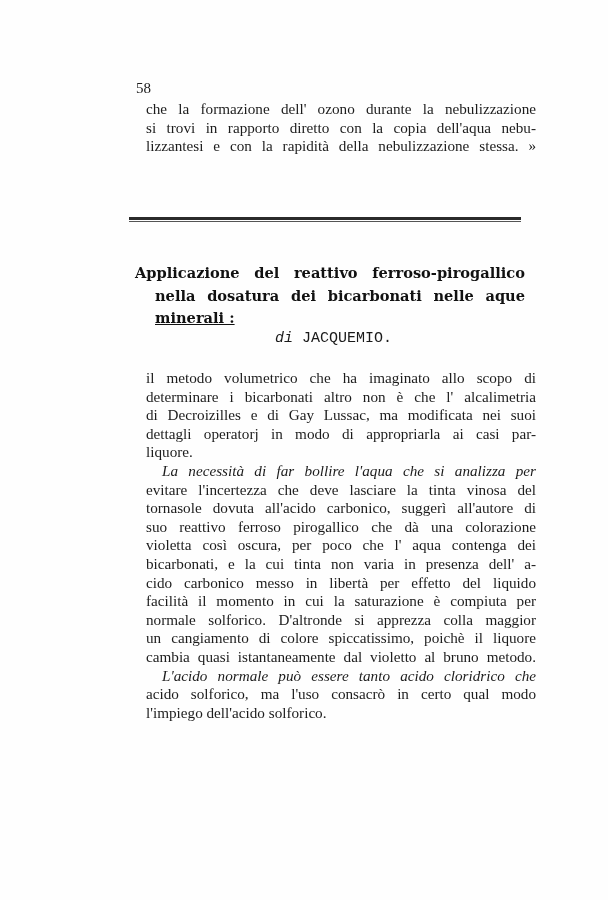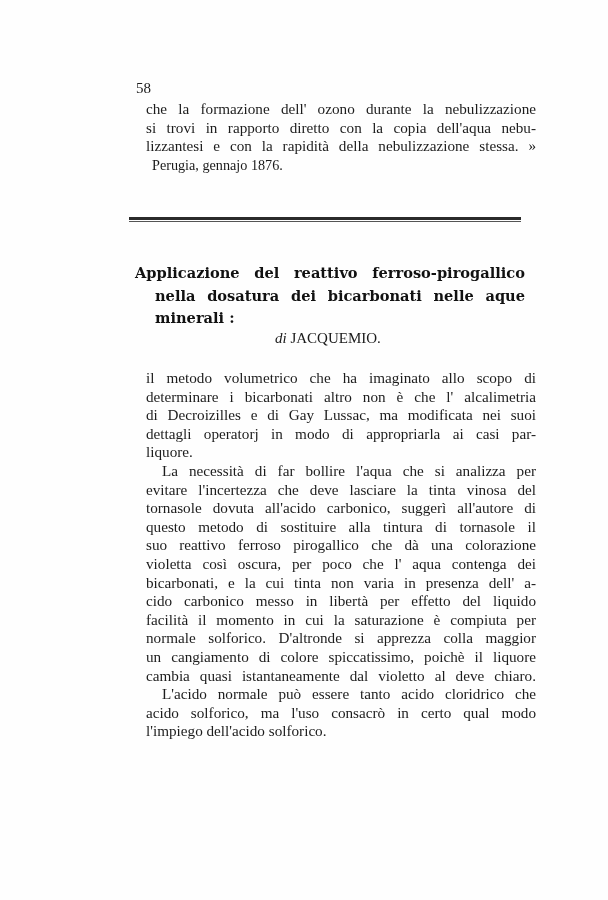--- a/index.html
+++ b/index.html
@@ -40,21 +40,21 @@
     }
     .line {
       display: block;
       white-space: nowrap;
       text-align: justify;
       text-align-last: justify;
       height: 18.6px;
     }
     .line.last { text-align-last: left; }
     .line.indent { padding-left: 24px; }
-    .line.indent-sm { padding-left: 16px; }
+    .line.indent-sm { padding-left: 16px; font-style: italic; }
     .top-block { top: 100px; }
     .signoff {
       position: absolute;
       left: 152px;
       top: 157px;
       font-family: "Liberation Serif", serif;
       font-size: 14.2px;
     }
     .rule {
       position: absolute;
@@ -72,45 +72,44 @@
       top: 262px;
       width: 390px;
       font-family: "DejaVu Serif", serif;
       font-weight: bold;
       font-size: 14.6px;
       line-height: 22.5px;
       color: #111;
     }
     .title .tline { display: block; white-space: nowrap; text-align: justify; text-align-last: justify; }
     .title .tline.sub { padding-left: 20px; }
-    .title .tline.last { text-align-last: left; padding-left: 20px; }
+    .title .tline.last { text-align-last: left; padding-left: 20px; text-decoration: underline; }
     .author {
       position: absolute;
       left: 275px;
       top: 330px;
-      font-family: Liberation Serif, serif;
+      font-family: Liberation Mono, monospace;
       font-size: 15px;
     }
     .author .di { font-style: italic; }
     .body-block { top: 369px; }
   </style>
 </head>
 <body>
 
 <div class="page">
 
   <div class="pagenum">58</div>
 
   <div class="block top-block">
     <span class="line">che la formazione dell' ozono durante la nebulizzazione</span>
     <span class="line">si trovi in rapporto diretto con la copia dell'aqua nebu-</span>
     <span class="line">lizzantesi e con la rapidità della nebulizzazione stessa. »</span>
   </div>
 
-  <div class="signoff">Perugia, gennajo 1876.</div>
 
   <div class="rule"></div>
 
   <div class="title">
     <span class="tline">Applicazione del reattivo ferroso-pirogallico</span>
     <span class="tline sub">nella dosatura dei bicarbonati nelle aque</span>
     <span class="tline last">minerali :</span>
   </div>
 
   <div class="author">
@@ -120,27 +119,26 @@
 
   <div class="block body-block">
     <span class="line">il metodo volumetrico che ha imaginato allo scopo di</span>
     <span class="line">determinare i bicarbonati altro non è che l' alcalimetria</span>
     <span class="line">di Decroizilles e di Gay Lussac, ma modificata nei suoi</span>
     <span class="line">dettagli operatorj in modo di appropriarla ai casi par-</span>
     <span class="line last">liquore.</span>
     <span class="line indent-sm">La necessità di far bollire l'aqua che si analizza per</span>
     <span class="line">evitare l'incertezza che deve lasciare la tinta vinosa del</span>
     <span class="line">tornasole dovuta all'acido carbonico, suggerì all'autore di</span>
-    <span class="line">questo metodo di sostituire alla tintura di tornasole il</span>
     <span class="line">suo reattivo ferroso pirogallico che dà una colorazione</span>
     <span class="line">violetta così oscura, per poco che l' aqua contenga dei</span>
     <span class="line">bicarbonati, e la cui tinta non varia in presenza dell' a-</span>
     <span class="line">cido carbonico messo in libertà per effetto del liquido</span>
     <span class="line">facilità il momento in cui la saturazione è compiuta per</span>
     <span class="line">normale solforico. D'altronde si apprezza colla maggior</span>
     <span class="line">un cangiamento di colore spiccatissimo, poichè il liquore</span>
-    <span class="line">cambia quasi istantaneamente dal violetto al deve chiaro.</span>
+    <span class="line">cambia quasi istantaneamente dal violetto al bruno metodo.</span>
     <span class="line indent-sm">L'acido normale può essere tanto acido cloridrico che</span>
     <span class="line">acido solforico, ma l'uso consacrò in certo qual modo</span>
     <span class="line last">l'impiego dell'acido solforico.</span>
   </div>
 
 </div>
 
 </body></html>

